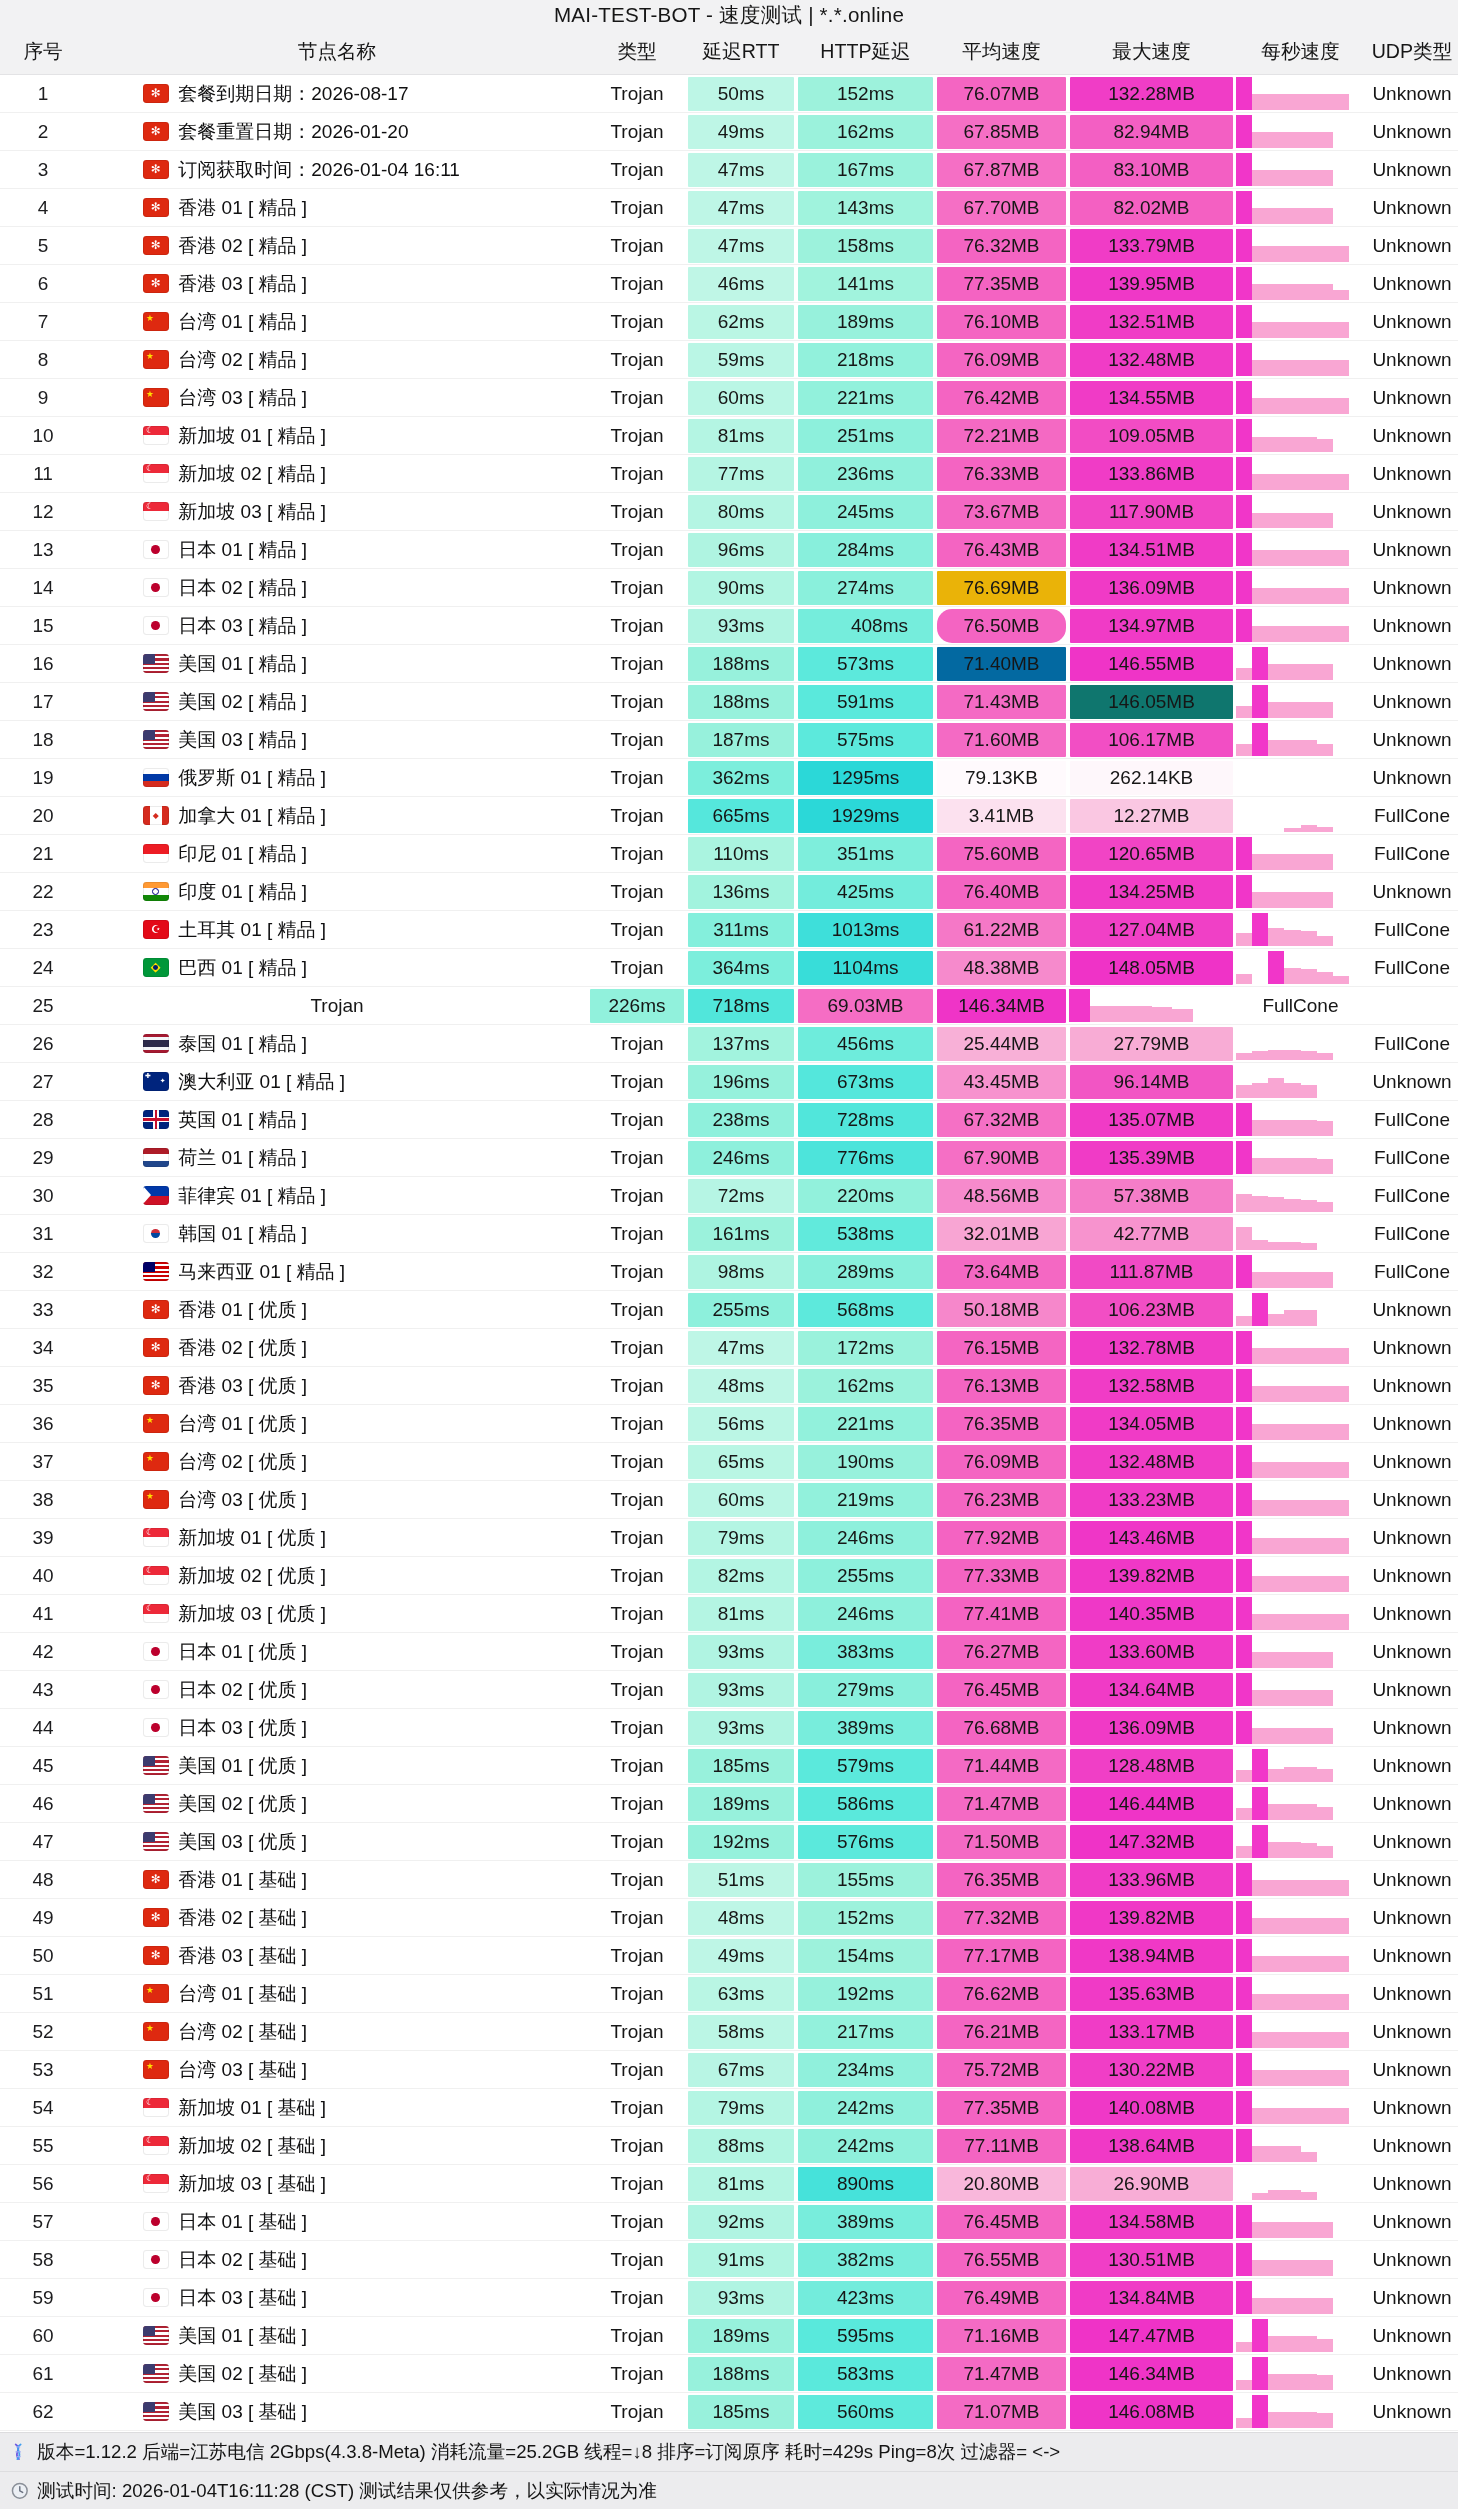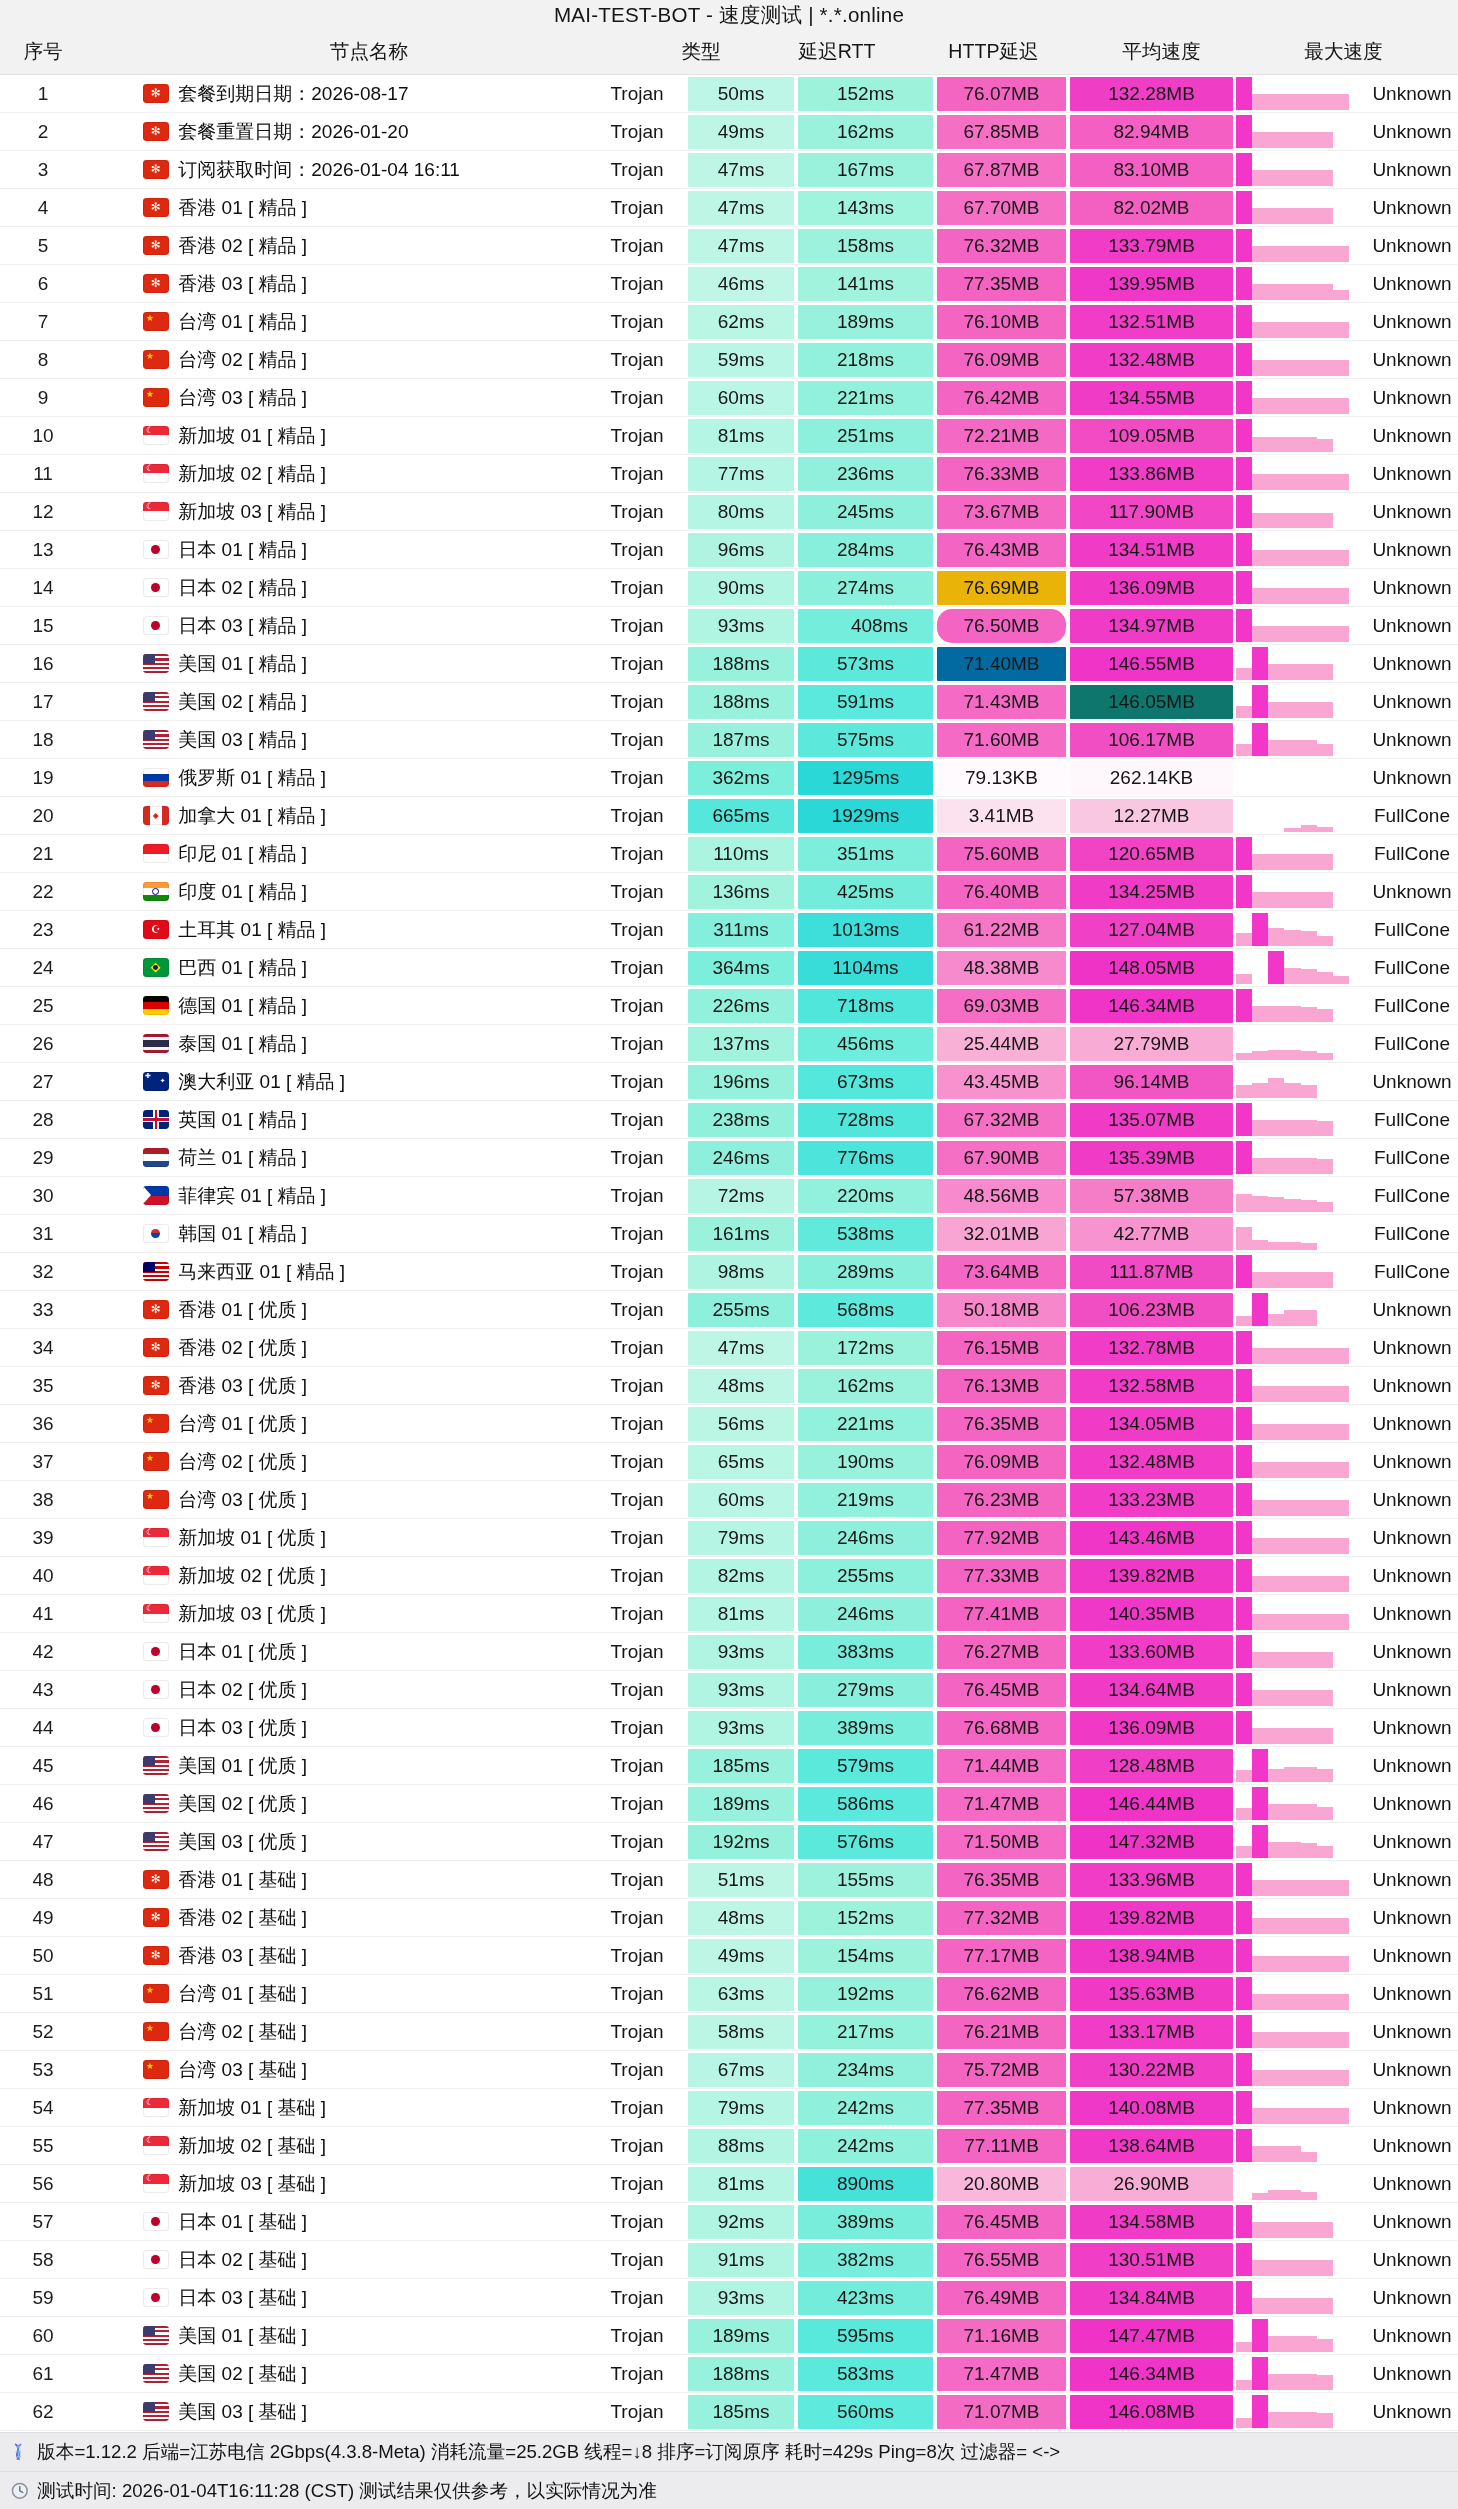--- a/index.html
+++ b/index.html
@@ -6,21 +6,21 @@
   body{
     width:1458px;height:2509px;overflow:hidden;position:relative;
     background:#f2f2f3;color:#161616;
     font-family:"Liberation Sans","DejaVu Sans",sans-serif;
     -webkit-font-smoothing:antialiased;
   }
   .titlebar{height:29px;display:flex;align-items:center;justify-content:center;
     font-size:20.6px;font-weight:500;letter-spacing:0.2px;background:#f2f2f3;}
   .thead{height:45px;display:grid;align-items:center;background:#f2f2f3;
     grid-template-columns:86px 502px 98px 110px 139px 133px 167px 131px 92px;
-    font-size:19.6px;font-weight:500;border-bottom:1px solid #e3e3e5;gap:32px;}
+    font-size:19.6px;font-weight:500;border-bottom:1px solid #e3e3e5;}
   .thead .th{text-align:center;white-space:nowrap;}
   .thead .th.name{text-align:center;}
   .tbody{background:#ffffff;}
   .tr{display:grid;grid-template-columns:86px 502px 98px 110px 139px 133px 167px 131px 92px;
     height:37px;align-items:stretch;border-bottom:1px solid rgba(0,0,0,.06);background:#fff;}
   .td{display:flex;align-items:center;justify-content:center;font-size:19px;white-space:nowrap;overflow:hidden;}
   .td.idx{color:#1d1d1f;}
   .td.name{justify-content:flex-start;padding-left:57px;gap:9.8px;}
   .td.name .nm{font-size:19px;color:#0f0f10;}
   .td.cell{margin:1.5px 2px;border-radius:1px;}
@@ -689,24 +689,20 @@
           <span class="bar" style="height: 45%; background: rgb(249, 166, 211);"></span>
           <span class="bar" style="height: 35%; background: rgb(249, 166, 211);"></span>
           <span class="bar" style="height: 25%; background: rgb(249, 166, 211);"></span>
           <span class="bar" style="height: 0%; background: rgb(249, 166, 211);"></span>
         </div>
       </div>
       <div class="td">FullCone</div>
     </div>
     <div class="tr">
       <div class="td idx">25</div>
-      <div class="td name">
-        <span class="flag flag-de"></span>
-        <span class="nm">德国 01 [ 精品 ]</span>
-      </div>
       <div class="td">Trojan</div>
       <div class="td cell" style="background: rgb(145, 241, 220);">226ms</div>
       <div class="td cell" style="background: rgb(81, 230, 219);">718ms</div>
       <div class="td cell" style="background: rgb(245, 109, 196);">69.03MB</div>
       <div class="td cell" style="background: rgb(239, 52, 199);">146.34MB</div>
       <div class="td chart">
         <div class="bars">
           <span class="bar" style="height: 100%; background: rgb(241, 54, 201);"></span>
           <span class="bar" style="height: 50%; background: rgb(249, 166, 211);"></span>
           <span class="bar" style="height: 50%; background: rgb(249, 166, 211);"></span>

